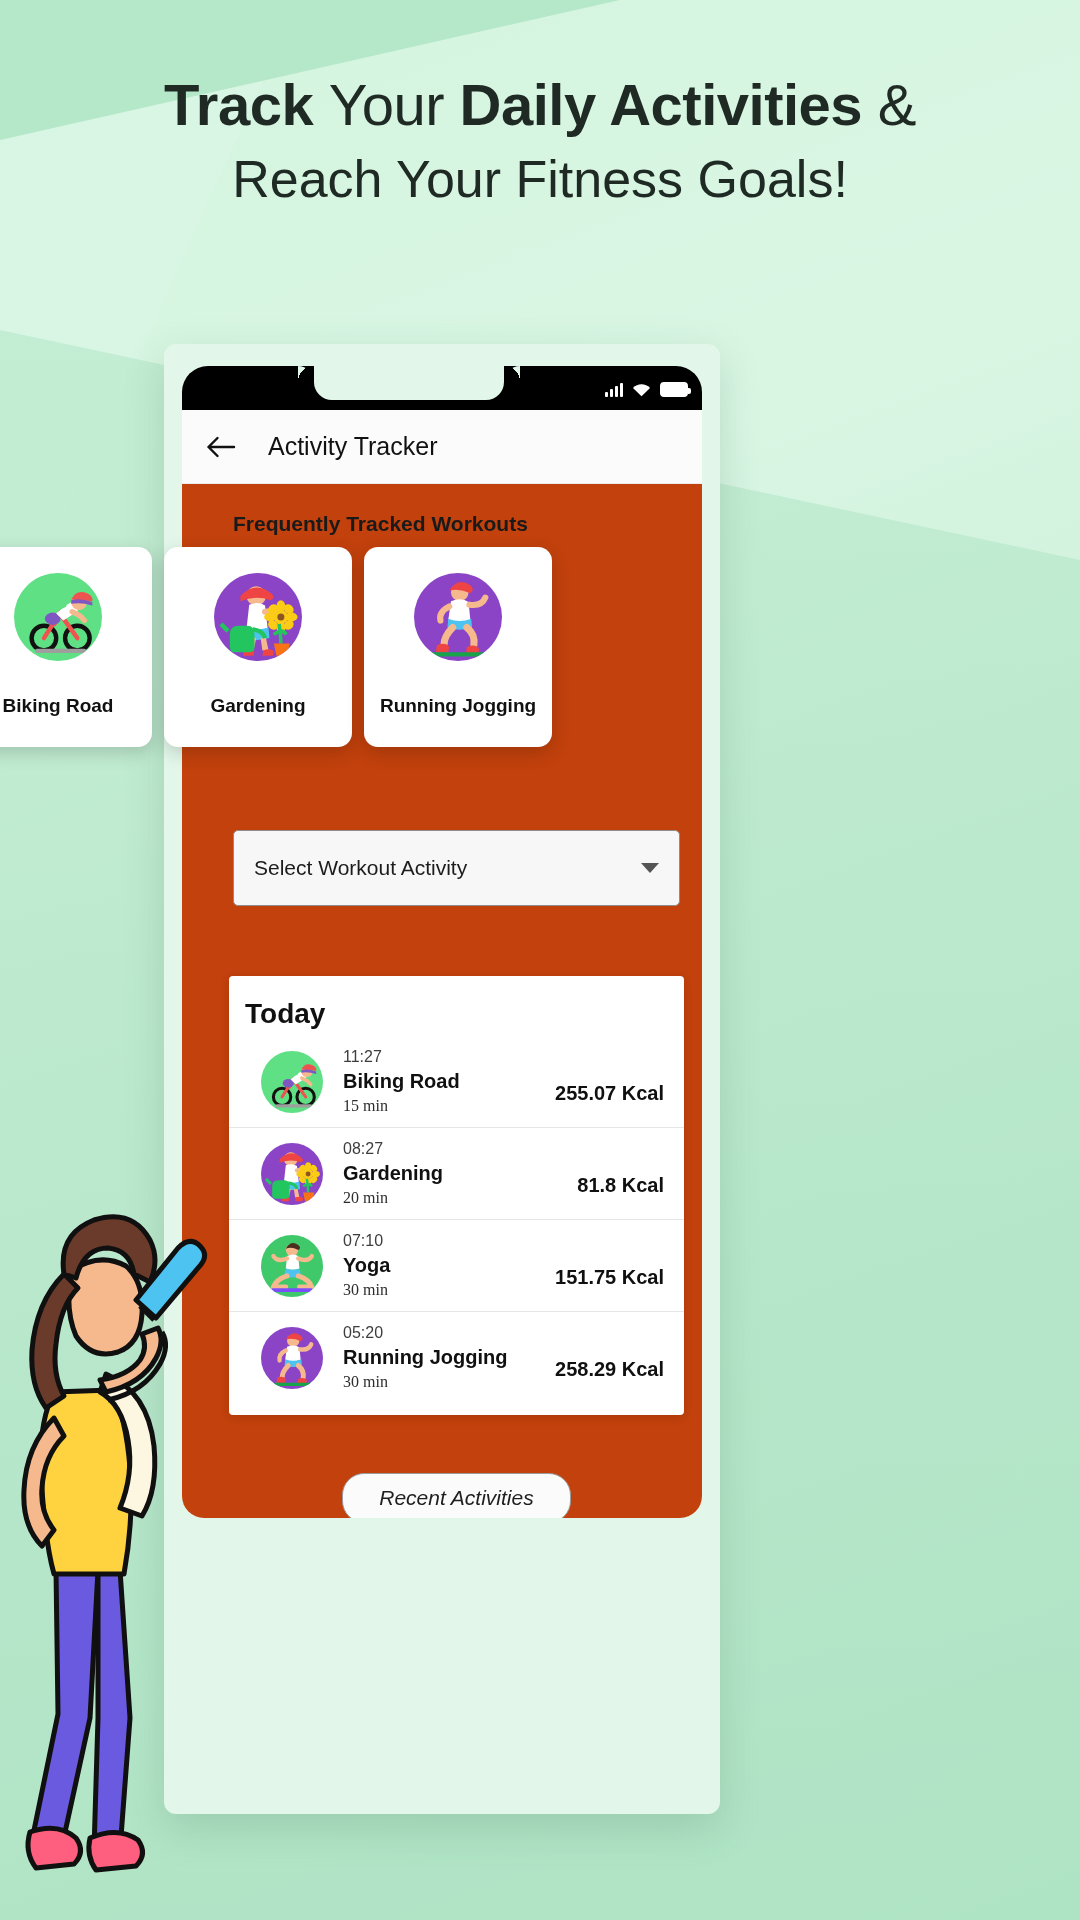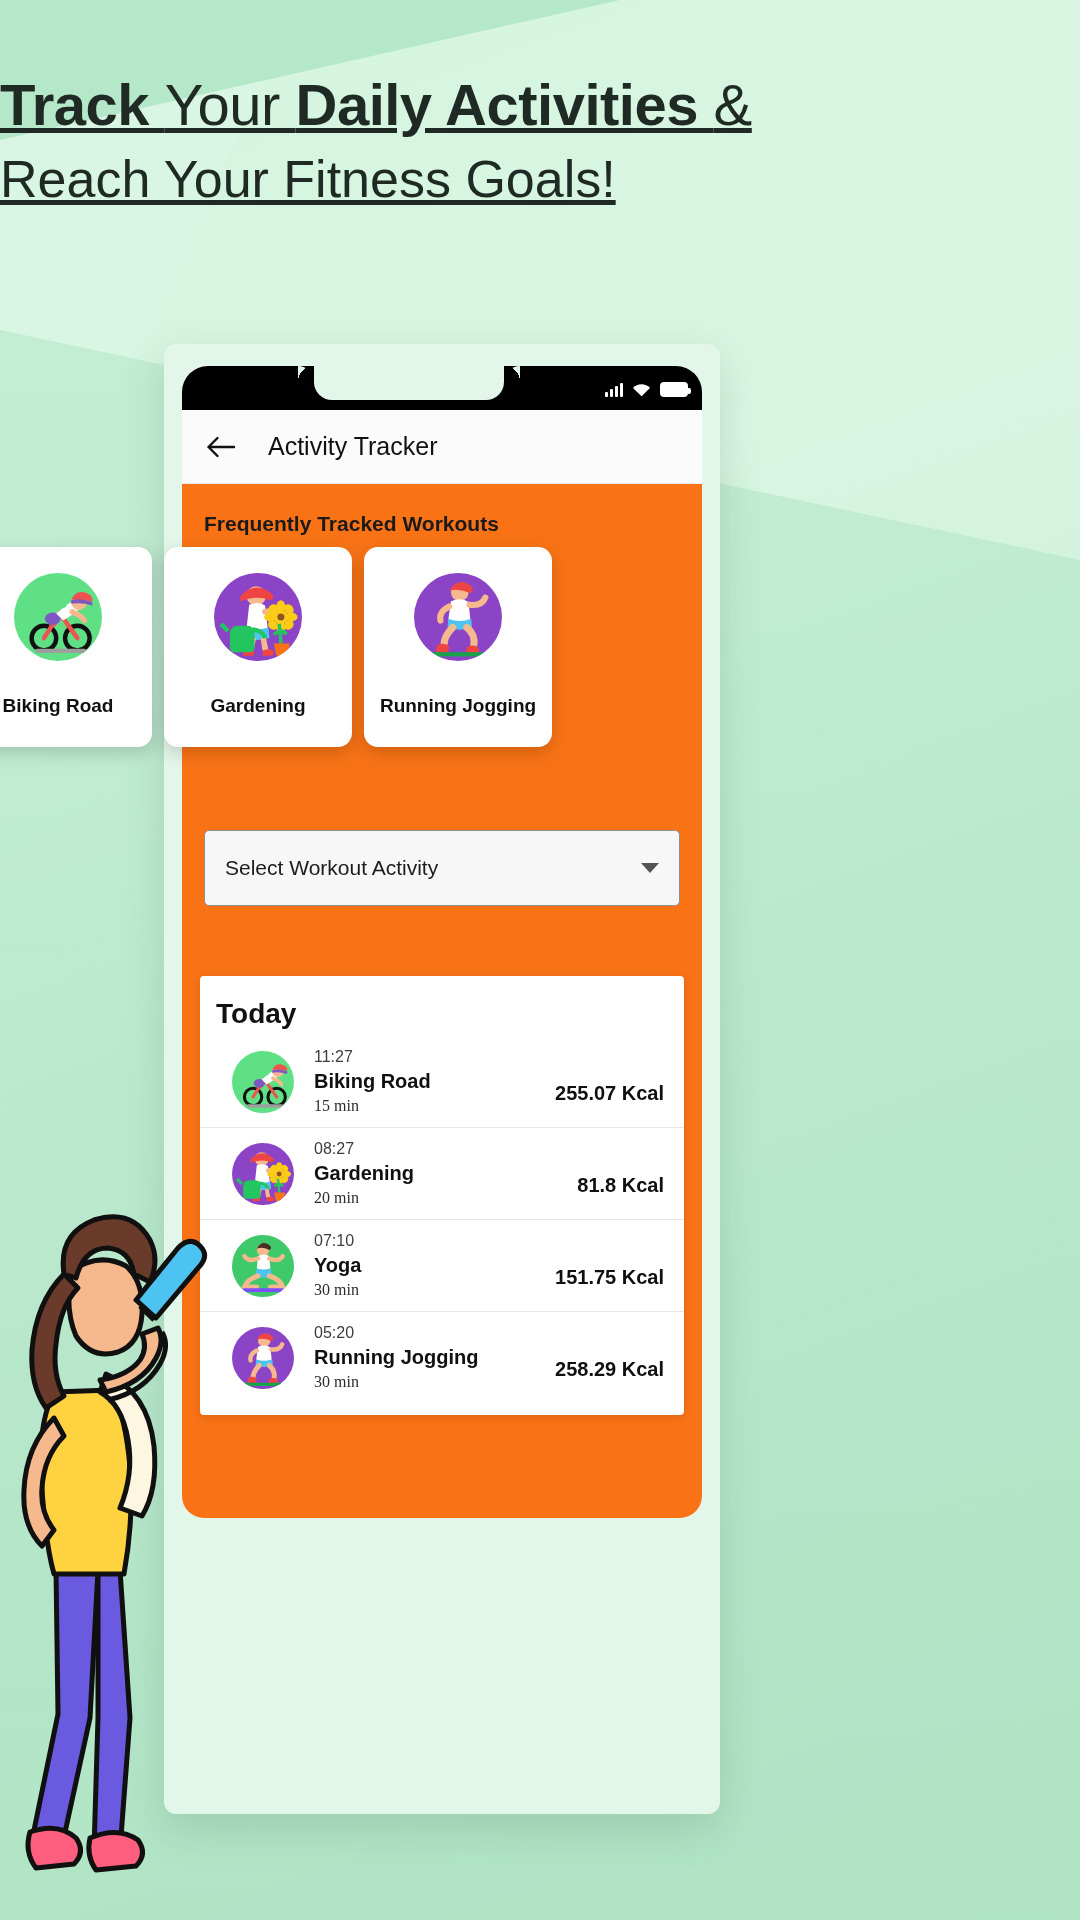--- a/index.html
+++ b/index.html
@@ -32,25 +32,24 @@
   #bg-wedge-3 {
     position: absolute; top: 0; left: 0; width: 1080px; height: 1920px;
     clip-path: polygon(0 0, 300px 0, 0 660px);
     background: #d9f6e4;
     opacity: .6;
   }
 
   
   .headline {
     position: absolute; top: 72px; left: 0; width: 1080px;
-    text-align: left;
+    text-align: center;
     color: #1f2a24;
     line-height: 1.14;
     z-index: 5;
-    text-decoration: underline;
   }
   .headline .l1 { font-size: 58px; letter-spacing: -.5px; white-space: nowrap; }
   .headline .l2 { font-size: 52px; margin-top: 12px; white-space: nowrap; }
   .hl-b { font-weight: 700; }
   .hl-n { font-weight: 400; }
 
   
   #phone {
     position: absolute;
     left: 164px; top: 344px;
@@ -113,21 +112,21 @@
     height: 74px; background: #fbfbfb;
     display: flex; align-items: center; padding: 0 0 0 22px;
     border-bottom: 1px solid #ececec;
   }
   #back-arrow { width: 34px; height: 34px; display:flex; align-items:center; justify-content:center; }
   #appbar .title {
     font-size: 25px; color: #111; margin-left: 30px; font-weight: 400;
   }
 
   
-  #content { position: relative; height: 1034px; background: #f97316; }
+  #content { position: relative; height: 1034px; background: #c2410c; padding-left: 29px; }
   .section-title {
     font-size: 21px; font-weight: 700; color: #1a1a1a;
     padding: 28px 0 0 22px;
   }
   #cards-strip { height: 230px; }
 
   
   #cards {
     position: absolute;
     left: -36px; top: 547px;
@@ -341,20 +340,23 @@
               <div class="act-mid">
                 <div class="act-time">05:20</div>
                 <div class="act-name">Running Jogging</div>
                 <div class="act-dur">30 min</div>
               </div>
               <div class="act-kcal">258.29 Kcal</div>
             </div>
           </div>
       </div>
 
+      <div id="recent-wrap">
+        <div id="recent-pill">Recent Activities</div>
+      </div>
     </div>
 
   </div>
 </div>
 
 <div id="cards">
     <div class="wcard">
       <div class="circ" style="background:#5fe085"><svg viewBox="0 0 100 100" width="88" height="88">
       <circle cx="34" cy="74" r="14" fill="none" stroke="#111" stroke-width="5"></circle>
       <circle cx="72" cy="74" r="14" fill="none" stroke="#111" stroke-width="5"></circle>

